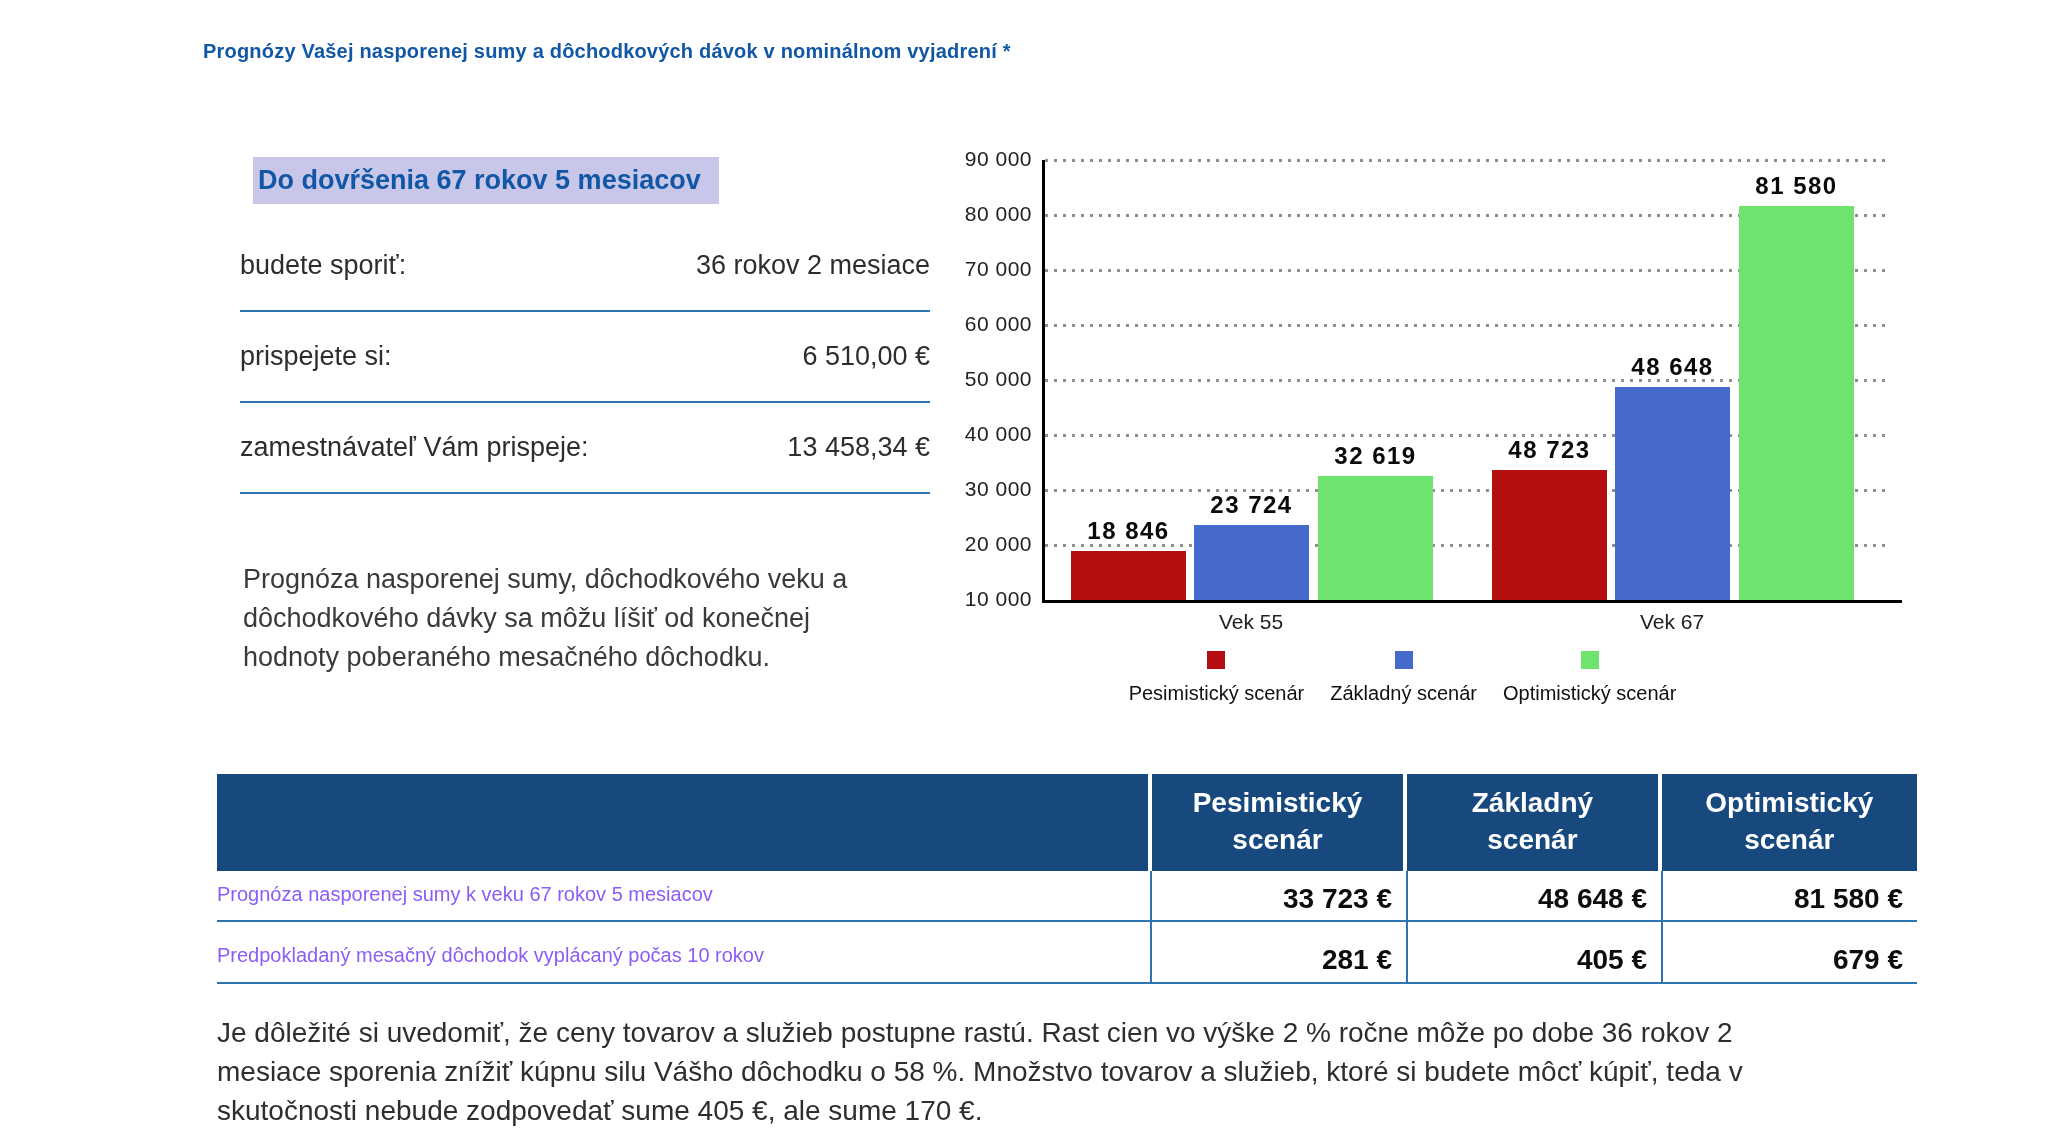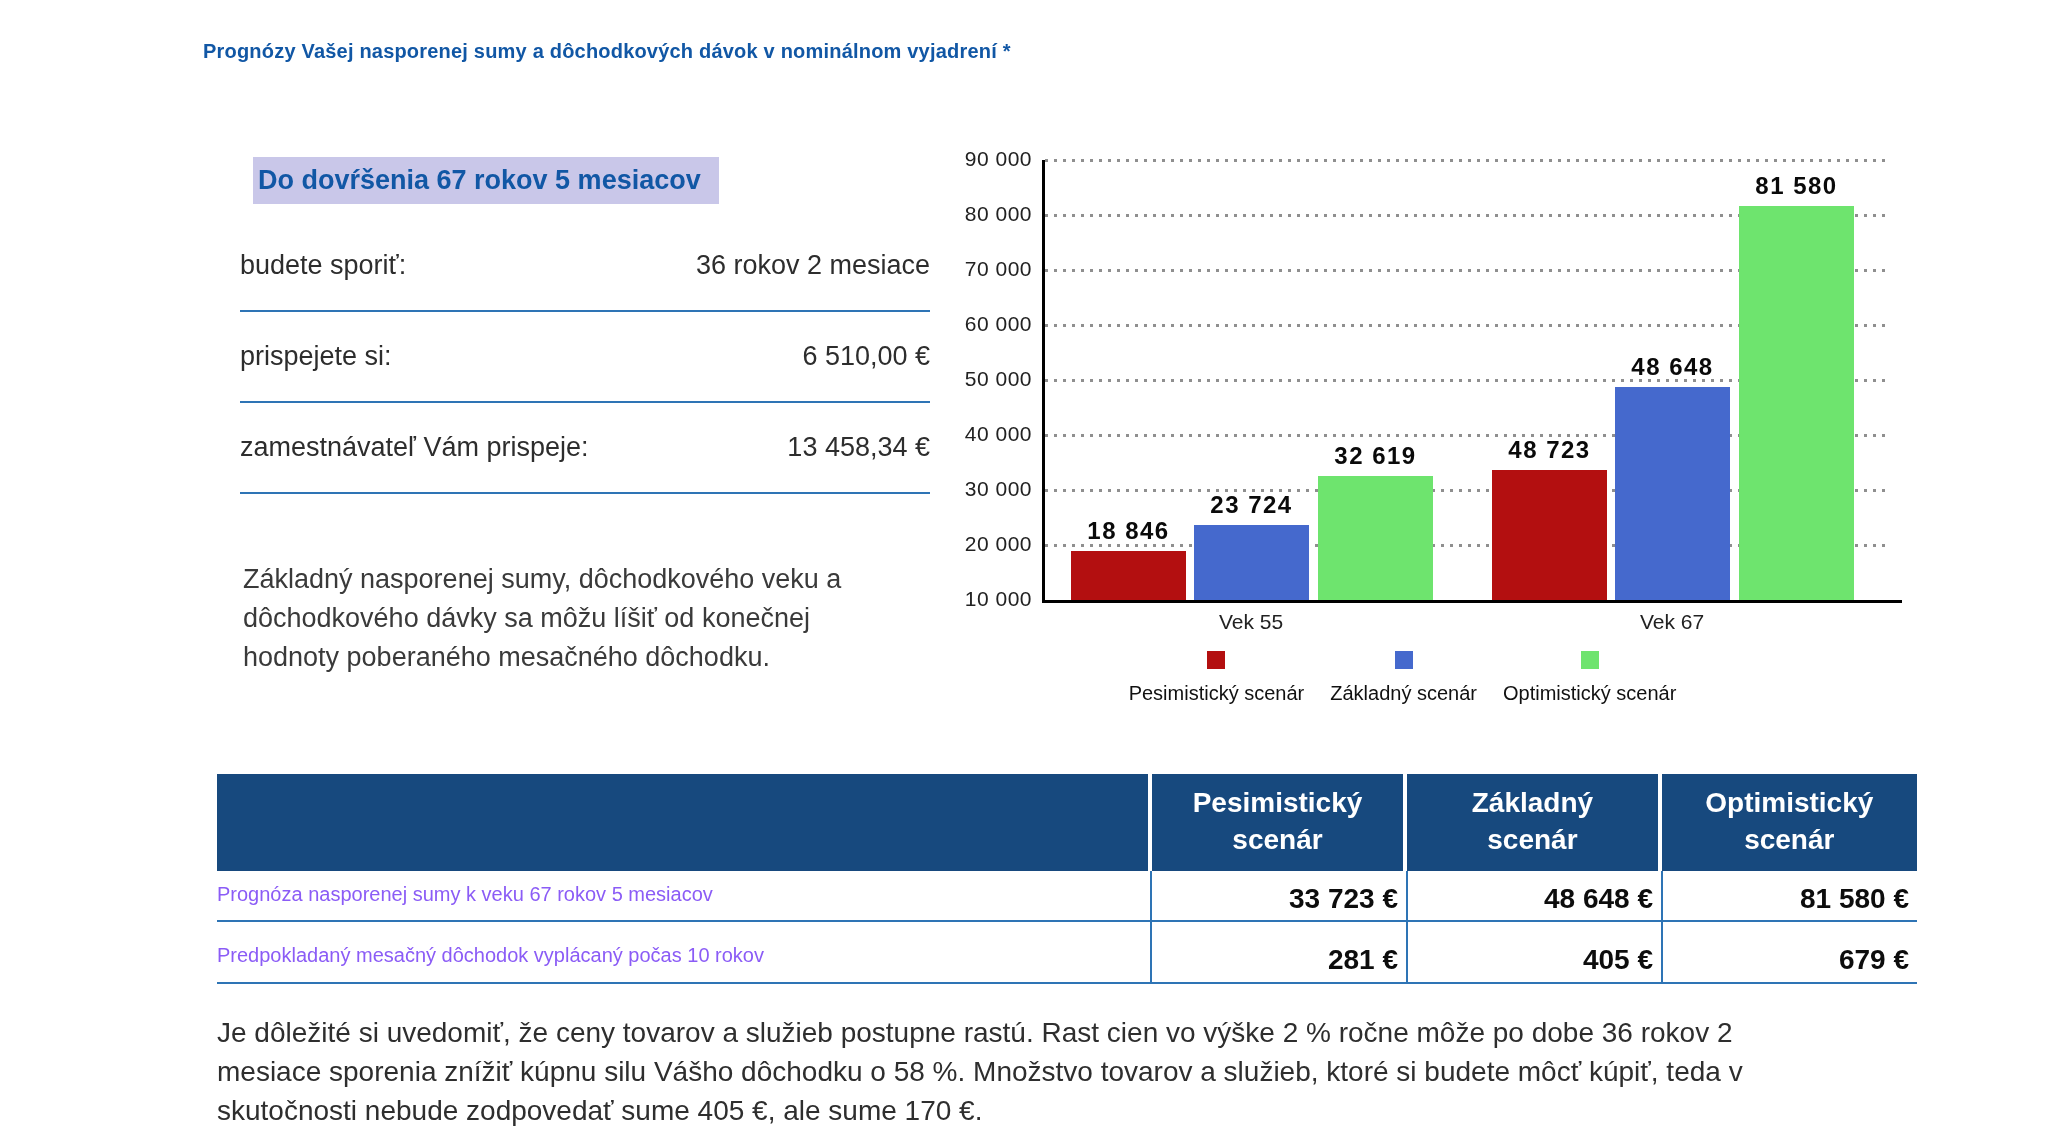--- a/index.html
+++ b/index.html
@@ -48,21 +48,21 @@
   .hcell { box-sizing:border-box; background:var(--table-header-bg); color:#fff; font-weight:700; font-size:28px;
     text-align:center; white-space:pre-line; line-height:37px; padding-top:10px; }
   .hc0 { width:933px; }
   .hc1 { width:256px; } .hc2 { width:255px; } .hc3 { width:260px; }
   .hc1,.hc2,.hc3 { border-left:4px solid #fff; }
   .trow { display:flex; border-bottom:2px solid var(--rule-blue); }
   .r0 { height:49px; } .r1 { height:60px; }
   .tcell { box-sizing:border-box; }
   .r0 .tcell { padding-top:12px; } .r1 .tcell { padding-top:22px; }
   .c0 { width:933px; font-size:20px; color:#8b5cf6; white-space:nowrap; }
-  .vc { font-weight:700; text-align:right; padding-right:8px; border-left:2px solid var(--rule-blue); font-size:28px; color:#0d0d0d; }
+  .vc { font-weight:700; text-align:right; padding-right:14px; border-left:2px solid var(--rule-blue); font-size:28px; color:#0d0d0d; }
   .c1 { width:256px; } .c2 { width:255px; } .c3 { width:256px; }
 
   #footnote { left:217px; top:1013px; font-size:28px; line-height:39px; color:#2e2e2e; }
   .fline { white-space:nowrap; }
 </style>
 </head>
 <body>
 
 <div class="page">
 
@@ -79,21 +79,21 @@
         <div class="slabel">prispejete si:</div>
         <div class="svalue">6 510,00 €</div>
       </div>
       <div class="srow">
         <div class="slabel">zamestnávateľ Vám prispeje:</div>
         <div class="svalue">13 458,34 €</div>
       </div>
     </div>
 
   <div class="abs" id="summary-note">
-      <div class="nline">Základný nasporenej sumy, dôchodkového veku a</div>
+      <div class="nline">Prognóza nasporenej sumy, dôchodkového veku a</div>
       <div class="nline">dôchodkového dávky sa môžu líšiť od konečnej</div>
       <div class="nline">hodnoty poberaného mesačného dôchodku.</div>
     </div>
 
   <div class="abs" id="chart">
     <div id="yticks">
         <div class="ytick" style="top: 427px;">10 000</div>
         <div class="ytick" style="top: 372px;">20 000</div>
         <div class="ytick" style="top: 317px;">30 000</div>
         <div class="ytick" style="top: 262px;">40 000</div>

